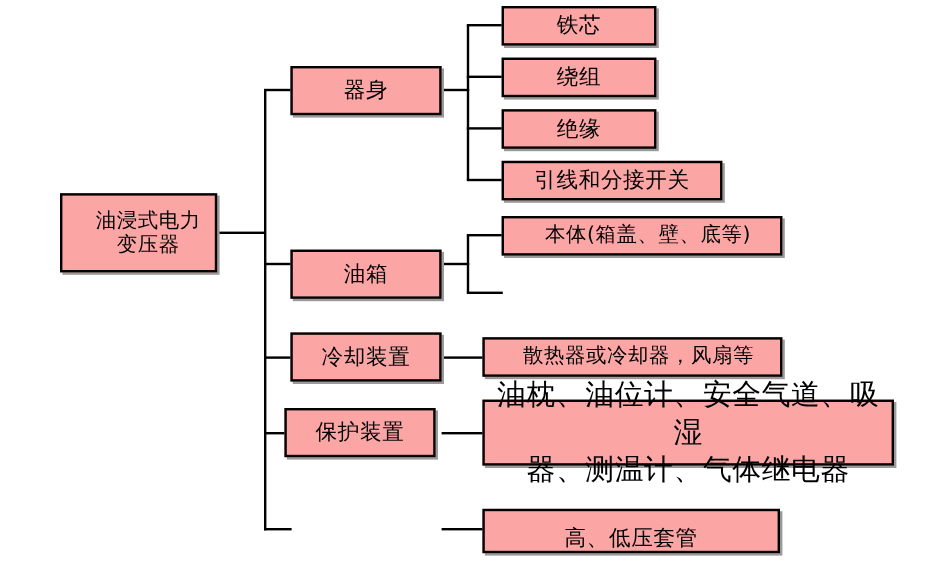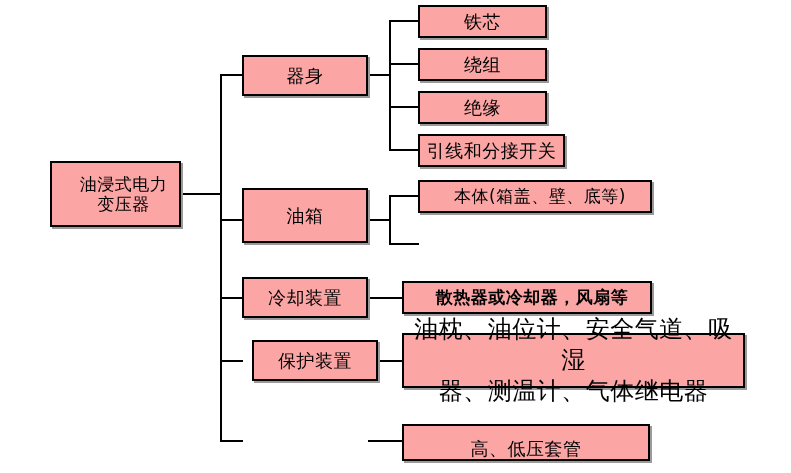--- a/index.html
+++ b/index.html
@@ -80,49 +80,49 @@
   <div class="node lvl3" style="left:418px; top:48px; width:129px; height:33px;">
     <span class="node-text">绕组</span>
   </div>
 
   <div class="edge h" style="left:389px; top:106px; width:30px;"></div>
   <div class="node lvl3" style="left:418px; top:91px; width:129px; height:33px;">
     <span class="node-text">绝缘</span>
   </div>
 
   <div class="edge h" style="left:389px; top:149px; width:30px;"></div>
-  <div class="node lvl3" style="left:418px; top:134px; width:147px; height:33px;">
+  <div class="node lvl3" style="left:418px; top:134px; width:184px; height:33px;">
     <span class="node-text">引线和分接开关</span>
   </div>
 
   <div class="edge h" style="left:220px; top:219px; width:23px;"></div>
-  <div class="node lvl2" style="left:242px; top:188px; width:126px; height:55px;">
+  <div class="node lvl2" style="left:242px; top:208px; width:126px; height:41px;">
     <span class="node-text">油箱</span>
   </div>
   <div class="edge h" style="left:368px; top:219px; width:23px;"></div>
   <div class="edge v" style="left:389px; top:196px; height:48px;"></div>
 
   <div class="edge h" style="left:389px; top:195px; width:30px;"></div>
   <div class="node lvl3 small" style="left:418px; top:180px; width:234px; height:33px;">
     <span class="node-text">本体(箱盖、壁、底等)</span>
   </div>
 
   <div class="edge h" style="left:389px; top:243px; width:30px;"></div>
 
   <div class="edge h" style="left:220px; top:297px; width:23px;"></div>
   <div class="node lvl2" style="left:242px; top:277px; width:126px; height:41px;">
     <span class="node-text">冷却装置</span>
   </div>
   <div class="edge h" style="left:368px; top:297px; width:35px;"></div>
-  <div class="node lvl3 small" style="left:402px; top:281px; width:250px; height:33px;font-weight:bold;">
+  <div class="node lvl3 small" style="left:402px; top:281px; width:250px; height:33px;">
     <span class="node-text">散热器或冷却器，风扇等</span>
   </div>
 
   <div class="edge h" style="left:220px; top:360px; width:23px;"></div>
-  <div class="node lvl2" style="left:252px; top:340px; width:126px; height:41px;">
+  <div class="node lvl2" style="left:237px; top:340px; width:126px; height:41px;">
     <span class="node-text">保护装置</span>
   </div>
   <div class="edge h" style="left:368px; top:360px; width:35px;"></div>
   <div class="node lvl3 two-line" style="left:402px; top:333px; width:343px; height:55px;">
     <span class="node-text">油枕、油位计、安全气道、吸湿
 器、测温计、气体继电器</span>
   </div>
 
   <div class="edge h" style="left:220px; top:440px; width:23px;"></div>
   <div class="edge h" style="left:368px; top:440px; width:35px;"></div>

